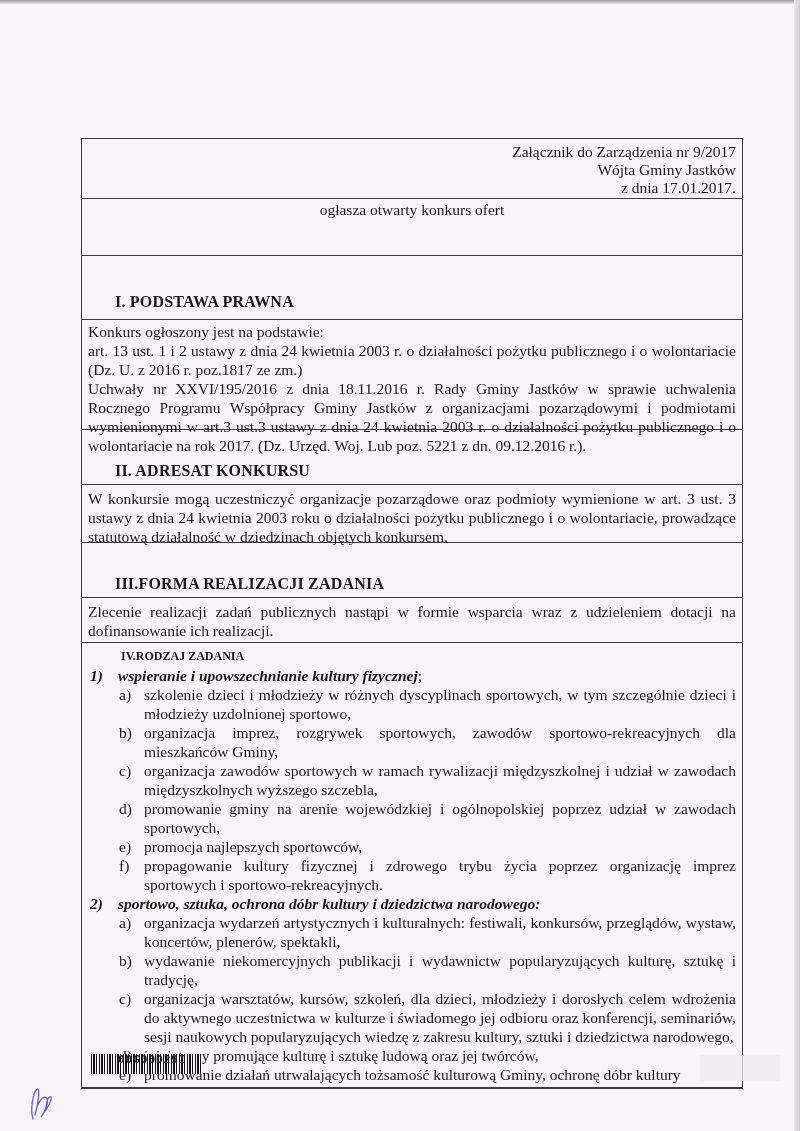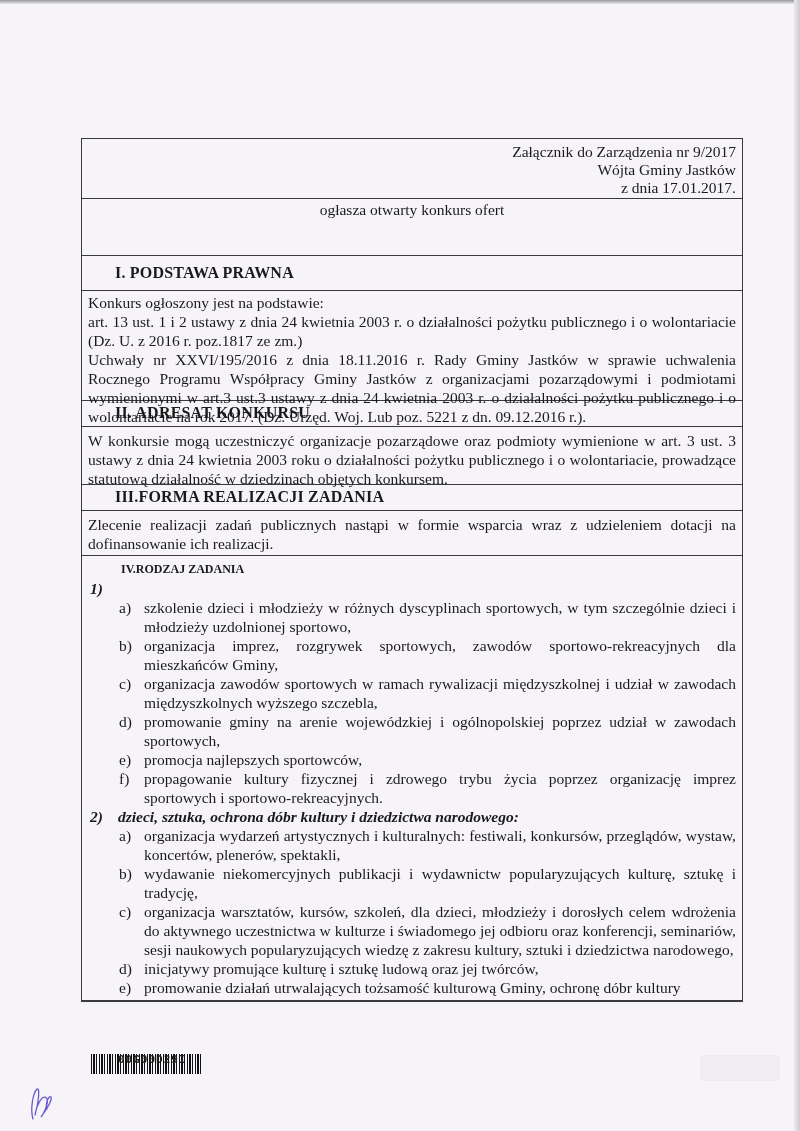--- a/index.html
+++ b/index.html
@@ -28,21 +28,21 @@
   .annex {
     height: 60px; text-align: right; padding: 4px 6px 0 0;
     font-size: 15.5px; line-height: 18px;
   }
   .title {
     height: 57px; text-align: center; padding-top: 2px;
     font-size: 15.5px; line-height: 17.5px;
   }
   .section-head {
     height: 35px; font-weight: bold; font-size: 16px;
-    padding: 8px 0 0 33px; letter-spacing: 0.2px;
+    padding: 8px 0 0 33px; letter-spacing: 0.2px; margin-top: 29px;
   }
   .section-head.small { height: 26px; padding-top: 3px; }
   .body {
     font-size: 15.5px; line-height: 19px; padding: 2px 6px 2px 6px;
     text-align: justify;
   }
   .body p { margin: 0; }
   .body1 { height: 110px; }
   .body2 { height: 58px; padding-top: 4px; }
   .body3 { height: 45px; padding-top: 4px; }
@@ -101,20 +101,21 @@
   <div class="row section-head small">III.FORMA REALIZACJI ZADANIA</div>
   <div class="row body body3">
     <p>Zlecenie realizacji zadań publicznych nastąpi w formie wsparcia wraz z udzieleniem dotacji na dofinansowanie ich realizacji.</p>
   </div>
 
   <div class="row s4">
     <div class="s4-head">IV.RODZAJ ZADANIA</div>
 
     <div class="cat">
       <span class="cat-num">1)</span>
+      <span><span>wspieranie i upowszechnianie kultury fizycznej</span><span style="font-style:normal;font-weight:normal">;</span></span>
     </div>
     <div class="item">
         <span class="item-letter">a)</span>
         <span class="item-text">szkolenie dzieci i młodzieży w różnych dyscyplinach sportowych, w tym szczególnie dzieci i młodzieży uzdolnionej sportowo,</span>
       </div>
     <div class="item">
         <span class="item-letter">b)</span>
         <span class="item-text">organizacja imprez, rozgrywek sportowych, zawodów sportowo-rekreacyjnych dla mieszkańców Gminy,</span>
       </div>
     <div class="item">
@@ -129,21 +130,21 @@
         <span class="item-letter">e)</span>
         <span class="item-text">promocja najlepszych sportowców,</span>
       </div>
     <div class="item">
         <span class="item-letter">f)</span>
         <span class="item-text">propagowanie kultury fizycznej i zdrowego trybu życia poprzez organizację imprez sportowych i sportowo-rekreacyjnych.</span>
       </div>
 
     <div class="cat">
       <span class="cat-num" style="font-style:italic">2)</span>
-      <span>dzieci, sztuka, ochrona dóbr kultury i dziedzictwa narodowego:</span>
+      <span>sportowo, sztuka, ochrona dóbr kultury i dziedzictwa narodowego:</span>
     </div>
     <div class="item">
         <span class="item-letter">a)</span>
         <span class="item-text">organizacja wydarzeń artystycznych i kulturalnych: festiwali, konkursów, przeglądów, wystaw, koncertów, plenerów, spektakli,</span>
       </div>
     <div class="item">
         <span class="item-letter">b)</span>
         <span class="item-text">wydawanie niekomercyjnych publikacji i wydawnictw popularyzujących kulturę, sztukę i tradycję,</span>
       </div>
     <div class="item">

